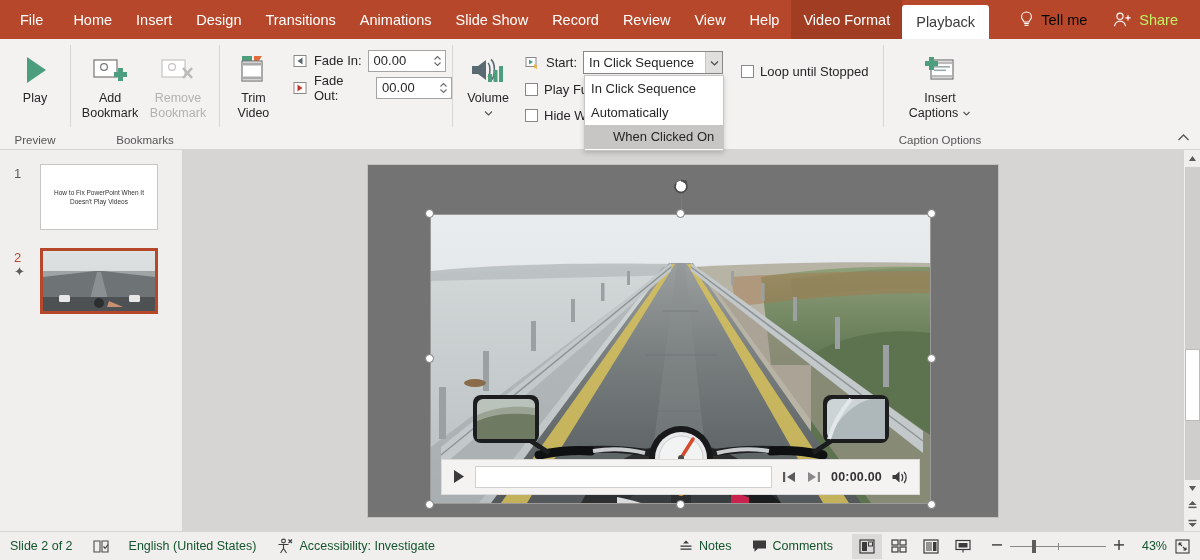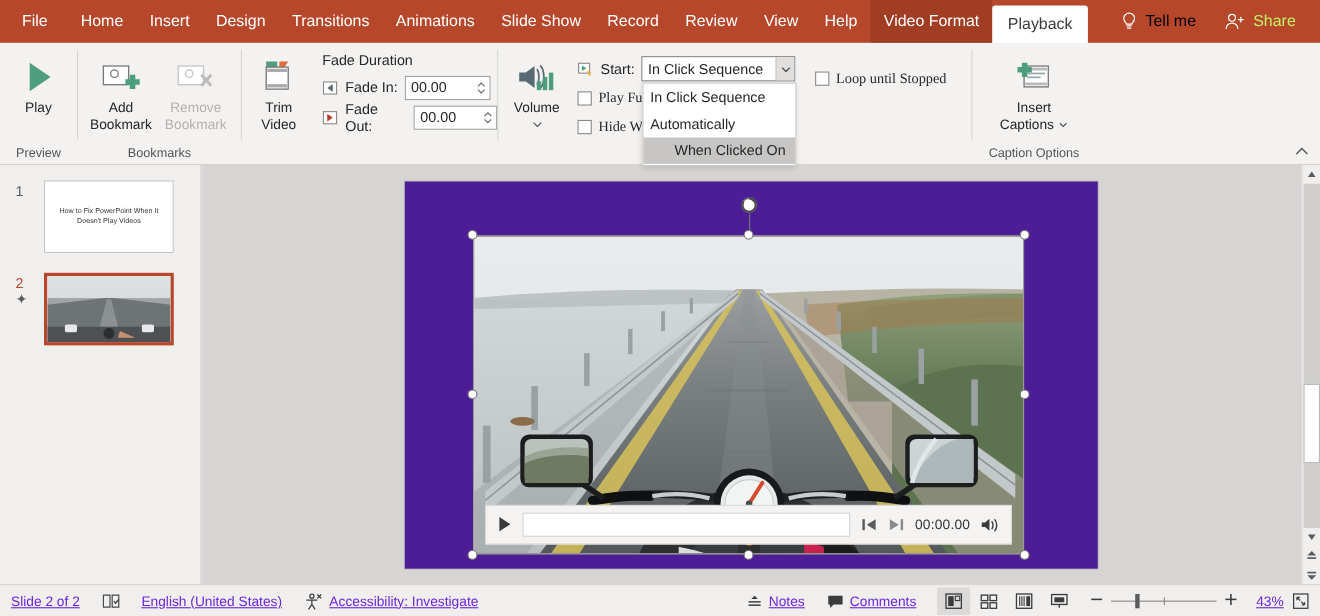--- a/index.html
+++ b/index.html
@@ -47,21 +47,21 @@
   .gsep { width: 1px; background: #d8d6d4; margin: 6px 0 22px 0; align-self: stretch; }
 
   .bigbtn {
     display: flex; flex-direction: column; align-items: center; justify-content: flex-start;
     font-size: 12.5px; color: #262626; line-height: 15px; text-align: center;
     padding: 4px 6px 0 6px; cursor: default;
   }
   .bigbtn .ic { height: 42px; display: flex; align-items: center; justify-content: center; }
   .bigbtn.disabled { color: #b4b2b0; }
 
-  .chk { display: flex; align-items: center; gap: 6px; font-size: 13px; height: 26px; font-family: Liberation Serif, serif; }
+  .chk { display: flex; align-items: center; gap: 6px; font-size: 13px; height: 26px; }
   .chkbox {
     width: 13px; height: 13px; border: 1px solid #8a8886; background: #fff;
     flex: 0 0 13px;
   }
   .fld-row { display: flex; align-items: center; gap: 6px; height: 27px; }
   .fld-lbl { font-size: 13px; }
   .spin {
     width: 78px; height: 22px; border: 1px solid #a6a4a2; background: #fff;
     display: flex; align-items: center; position: relative;
   }
@@ -114,22 +114,23 @@
   .thumb-box.selected { border: 3px solid #B7472A; }
   .thumb-title {
     font-size: 6.5px; color: #333; text-align: center; line-height: 9px; padding: 0 9px;
   }
 
   .slide-area {
     flex: 1; background: #D6D5D4; position: relative;
     display: flex; align-items: center; justify-content: center;
   }
   .slide {
-    width: 630px; height: 352px; background: #4c1d95; position: relative;
+    width: 630px; height: 352px; background: #737373; position: relative;
     box-shadow: 0 0 0 1px #c2c1c0;
+    font-weight: bold;
   }
 
   
   .vid-wrap { position: absolute; left: 62px; top: 49px; width: 501px; height: 290px; }
   .vid-frame { position: absolute; inset: 0; border: 1px solid #9c9a98; overflow: hidden; background: #888; }
   .handle {
     position: absolute; width: 9px; height: 9px; border-radius: 50%;
     background: #fff; border: 1px solid #7a7a7a; z-index: 12;
   }
   .rot-stem { position: absolute; left: 50%; top: -20px; width: 1px; height: 20px; background: #7a7a7a; }
@@ -154,21 +155,21 @@
     display: flex; flex-direction: column; align-items: center; flex: 0 0 17px;
   }
   .sb-btn { width: 17px; height: 17px; display: flex; align-items: center; justify-content: center; }
   .sb-track { flex: 1; width: 15px; background: #CFCECD; position: relative; }
   .sb-thumb { position: absolute; left: 0; width: 15px; background: #fff; border: 1px solid #bdbbb9; }
 
   
   .status {
     position: absolute; left: 0; right: 0; bottom: 0; height: 29px;
     background: #F0EFEE; border-top: 1px solid #d6d4d2;
-    display: flex; align-items: flex-start; font-size: 12.5px; color: #6d28d9; text-decoration: underline;
+    display: flex; align-items: center; font-size: 12.5px; color: #14532d;
   }
   .st-item { display: flex; align-items: center; gap: 6px; padding: 0 10px; height: 29px; }
   .st-right { margin-left: auto; display: flex; align-items: center; }
   .viewbtn {
     width: 30px; height: 25px; display: flex; align-items: center; justify-content: center;
     margin: 0 1px;
   }
   .viewbtn.active { background: #DCDAD8; }
   .zoom-slider { display: flex; align-items: center; gap: 7px; padding: 0 8px; }
   .zs-track { width: 96px; height: 1px; background: #8a8886; position: relative; }
@@ -270,21 +271,20 @@
               <path d="M18 3h8l-4 6h-4z" fill="#E06D3B"></path>
               <rect x="6" y="8" width="20" height="20" fill="#fff" stroke="#777" stroke-width="1.2"></rect>
               <rect x="7" y="9.5" width="18" height="3" fill="#aaa"></rect>
               <rect x="7" y="23.5" width="18" height="3" fill="#aaa"></rect>
             </svg>
           </span>
           <span>Trim</span>
           <span>Video</span>
         </div>
         <div style="padding:2px 0 0 10px">
-          <div style="font-size:13px;padding-bottom:4px">Fade Duration</div>
           <div class="fld-row">
             <svg class="mini-ic" viewBox="0 0 15 14">
               <rect x="1" y="1.5" width="12" height="11" fill="#fff" stroke="#8a8886" stroke-width="1"></rect>
               <path d="M9.5 3.5v7L4.5 7z" fill="#5a6a72"></path>
             </svg>
             <span class="fld-lbl">Fade In:</span>
             <div class="spin">
               <span class="val">00.00</span>
               <span class="arrows">
                 <svg width="9" height="14" viewBox="0 0 9 14">

